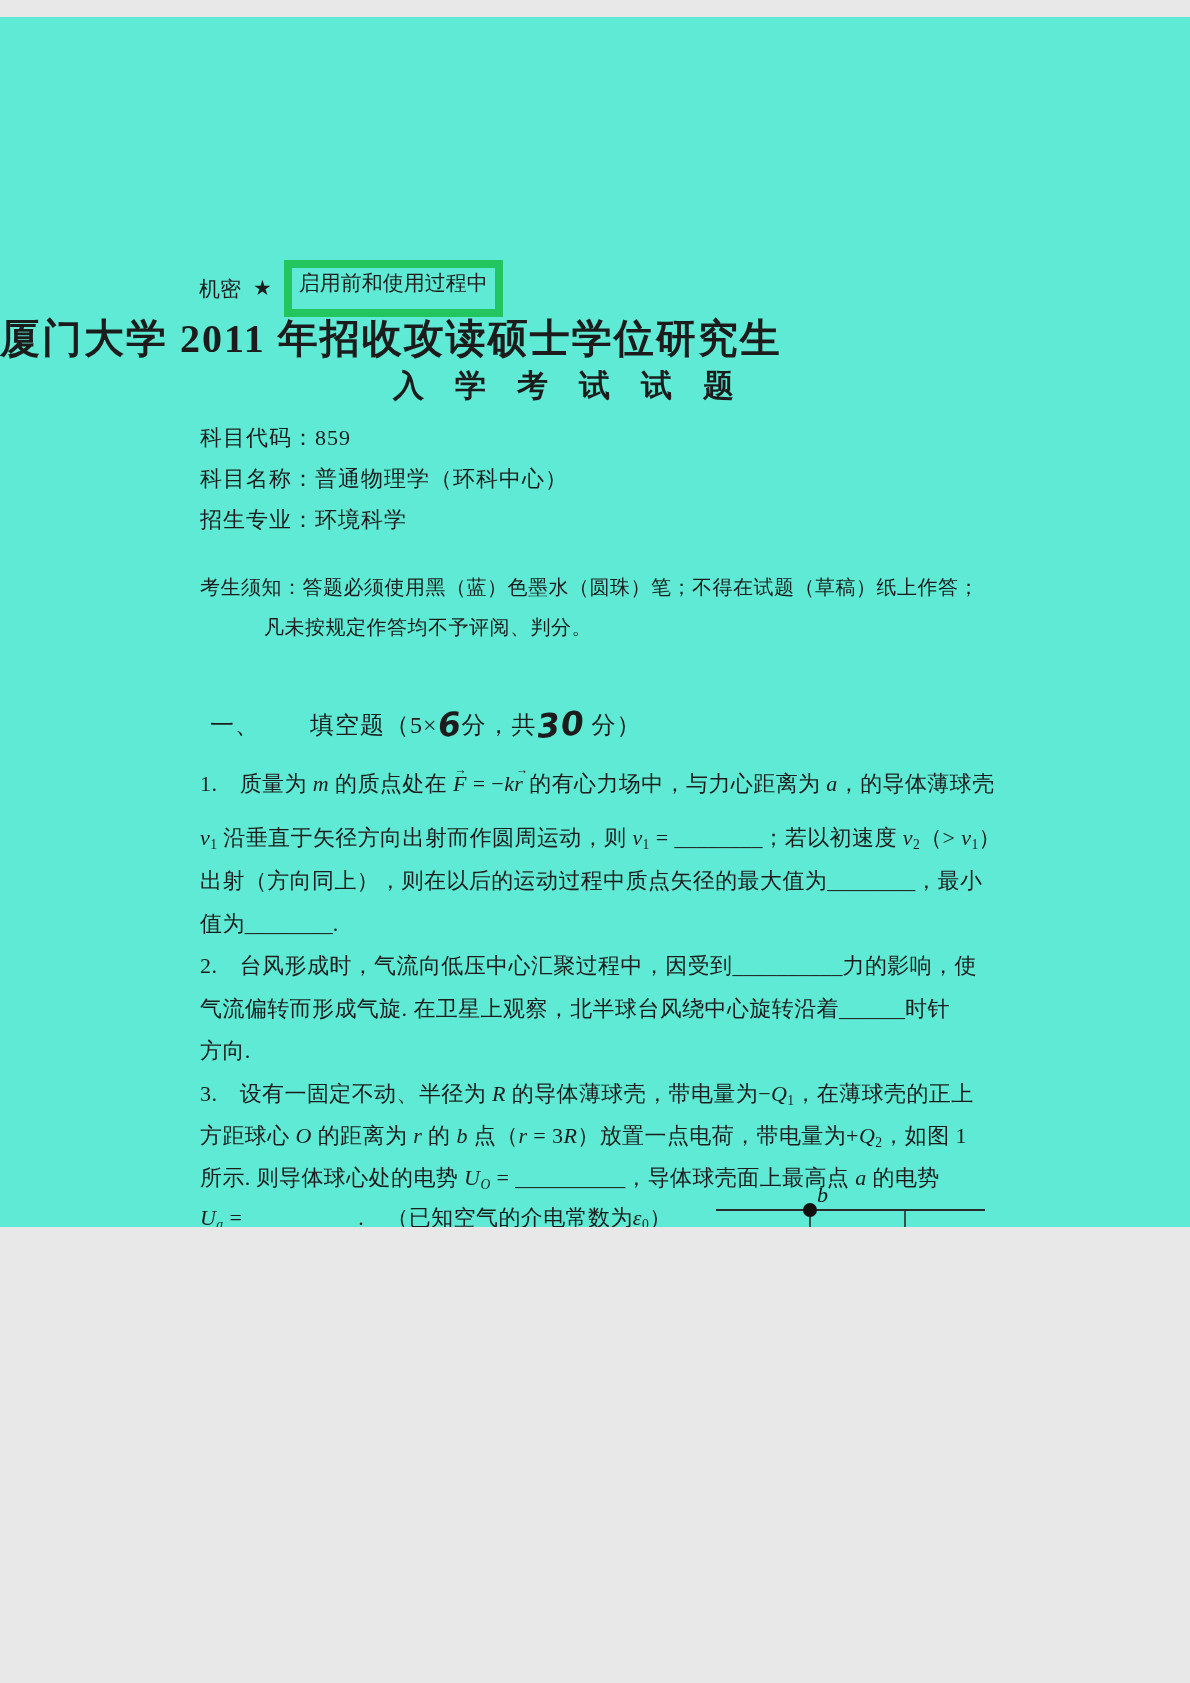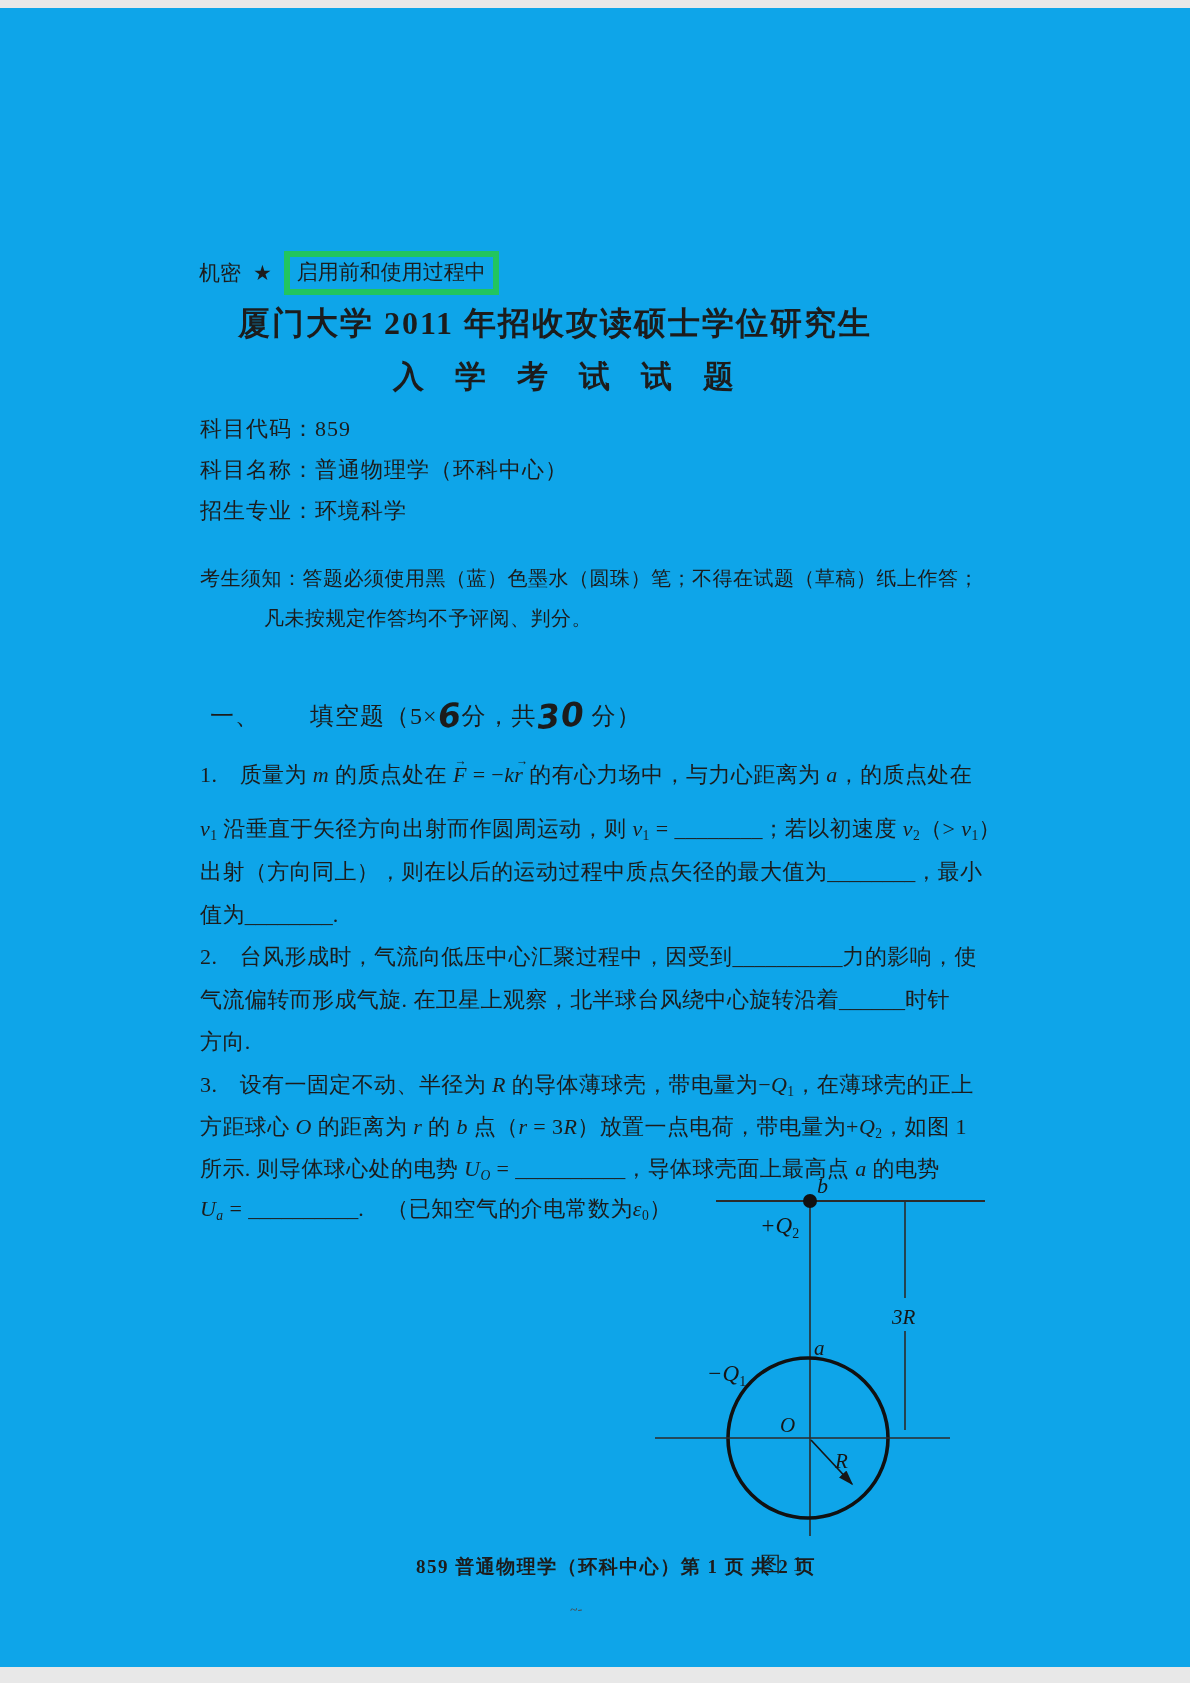--- a/index.html
+++ b/index.html
@@ -1,25 +1,25 @@
 <!DOCTYPE html>
 <html><head>
 <meta charset="utf-8">
 <style>
   html,body{margin:0;padding:0;background:#e8e8e8;}
   .page{
-    position:relative;width:1190px;height:1659px;margin:8px auto;
-    background:#0ea5e9;color:#1c1c1c;
+    position:relative;width:1190px;height:1210px;margin:17px auto;
+    background:#5eead4;color:#1c1c1c;
     font-family:"Liberation Serif","DejaVu Serif",serif;
     overflow:hidden;
   }
   .abs{position:absolute;white-space:nowrap;}
   .secrecy-row{top:243px;left:199px;display:flex;align-items:center;gap:12px;font-size:21px;}
-  .usage-box{border:6px solid #22c55e;padding:1px 7px 3px 7px;}
-  .title1{top:294px;left:0;width:1110px;text-align:center;font-size:32px;font-weight:bold;letter-spacing:2px;}
+  .usage-box{border:8px solid #22c55e;padding:1px 7px 12px 7px;}
+  .title1{top:294px;left:0;width:1110px;text-align:left;font-size:40px;font-weight:bold;letter-spacing:2px;}
   .title2{top:348px;left:0;width:1086px;text-align:center;font-size:31px;font-weight:bold;letter-spacing:31px;padding-left:36px;}
   .metaline{left:200px;font-size:22px;letter-spacing:1px;}
   .m1{top:406px}.m2{top:447px}.m3{top:488px}
   .noticeline{font-size:20px;letter-spacing:0.5px;}
   .n1{top:557px;left:200px;}
   .n2{top:597px;left:264px;}
   .heading{top:692px;left:210px;font-size:24px;letter-spacing:1px;}
   .bodyline{left:200px;font-size:22px;letter-spacing:0.4px;}
   .q1a{top:752px}.q1b{top:806px}.q1c{top:849px}.q1d{top:892px}
   .q2a{top:934px}.q2b{top:977px}.q2c{top:1019px}
@@ -55,21 +55,21 @@
 
   <div class="abs metaline m1">科目代码：859</div>
   <div class="abs metaline m2">科目名称：普通物理学（环科中心）</div>
   <div class="abs metaline m3">招生专业：环境科学</div>
 
   <div class="abs noticeline n2">凡未按规定作答均不予评阅、判分。</div>
   <div class="abs noticeline n1">考生须知：答题必须使用黑（蓝）色墨水（圆珠）笔；不得在试题（草稿）纸上作答；</div>
 
   <div class="abs heading"><span>一、　　填空题（5×</span><span class="hand">6</span><span>分，共</span><span class="hand">30</span><span> 分）</span></div>
 
-  <div class="abs bodyline q1a"><span>1.　质量为 </span><span class="i">m</span><span> 的质点处在 </span><span class="i vec">F</span><span> = −</span><span class="i">k</span><span class="i vec">r</span><span> 的有心力场中，与力心距离为 </span><span class="i">a</span><span>，的质点处在</span></div>
+  <div class="abs bodyline q1a"><span>1.　质量为 </span><span class="i">m</span><span> 的质点处在 </span><span class="i vec">F</span><span> = −</span><span class="i">k</span><span class="i vec">r</span><span> 的有心力场中，与力心距离为 </span><span class="i">a</span><span>，的导体薄球壳</span></div>
   <div class="abs bodyline q1b"><span class="i">v</span><span class="sub">1</span><span> 沿垂直于矢径方向出射而作圆周运动，则 </span><span class="i">v</span><span class="sub">1</span><span> = </span><span class="blank">________</span><span>；若以初速度 </span><span class="i">v</span><span class="sub">2</span><span>（&gt; </span><span class="i">v</span><span class="sub">1</span><span>）</span></div>
   <div class="abs bodyline q1c"><span>出射（方向同上），则在以后的运动过程中质点矢径的最大值为</span><span class="blank">________</span><span>，最小</span></div>
   <div class="abs bodyline q1d"><span>值为</span><span class="blank">________</span><span>.</span></div>
 
   <div class="abs bodyline q2a"><span>2.　台风形成时，气流向低压中心汇聚过程中，因受到</span><span class="blank">__________</span><span>力的影响，使</span></div>
   <div class="abs bodyline q2b"><span>气流偏转而形成气旋. 在卫星上观察，北半球台风绕中心旋转沿着</span><span class="blank">______</span><span>时针</span></div>
   <div class="abs bodyline q2c"><span>方向.</span></div>
 
   <div class="abs bodyline q3a"><span>3.　设有一固定不动、半径为 </span><span class="i">R</span><span> 的导体薄球壳，带电量为−</span><span class="i">Q</span><span class="sub">1</span><span>，在薄球壳的正上</span></div>
   <div class="abs bodyline q3b"><span>方距球心 </span><span class="i">O</span><span> 的距离为 </span><span class="i">r</span><span> 的 </span><span class="i">b</span><span> 点（</span><span class="i">r</span><span> = 3</span><span class="i">R</span><span>）放置一点电荷，带电量为+</span><span class="i">Q</span><span class="sub">2</span><span>，如图 1</span></div>

